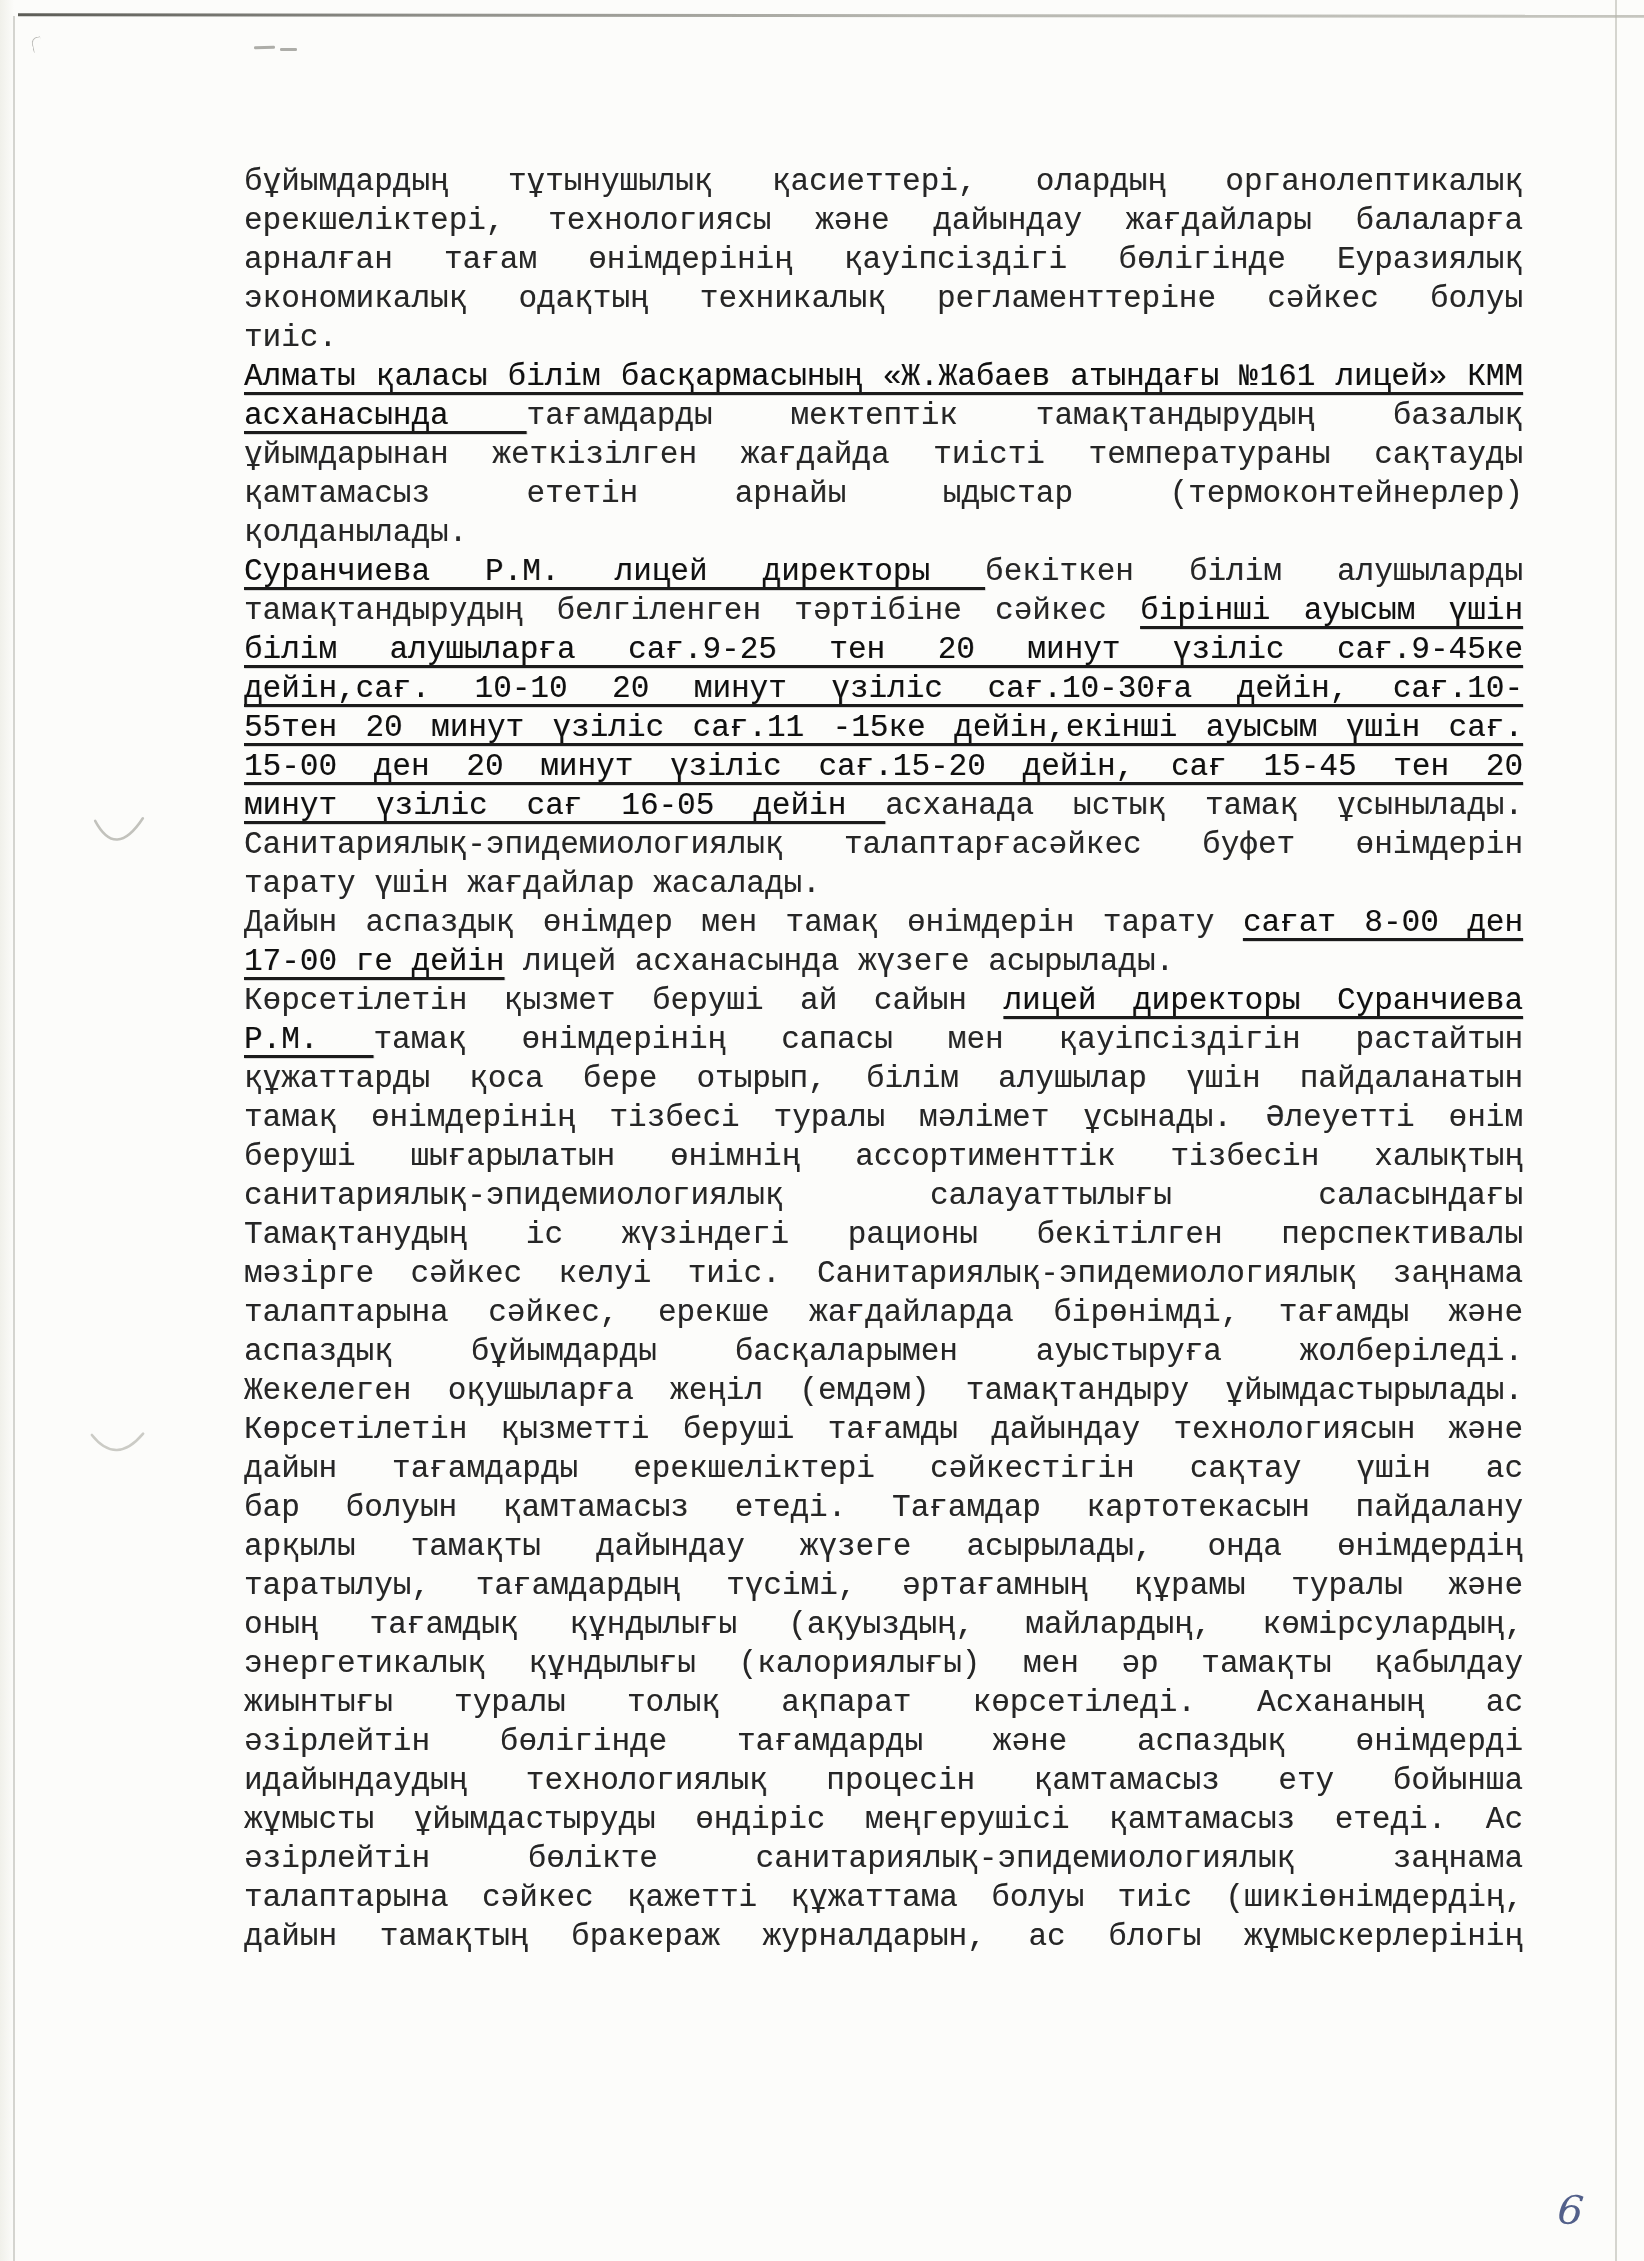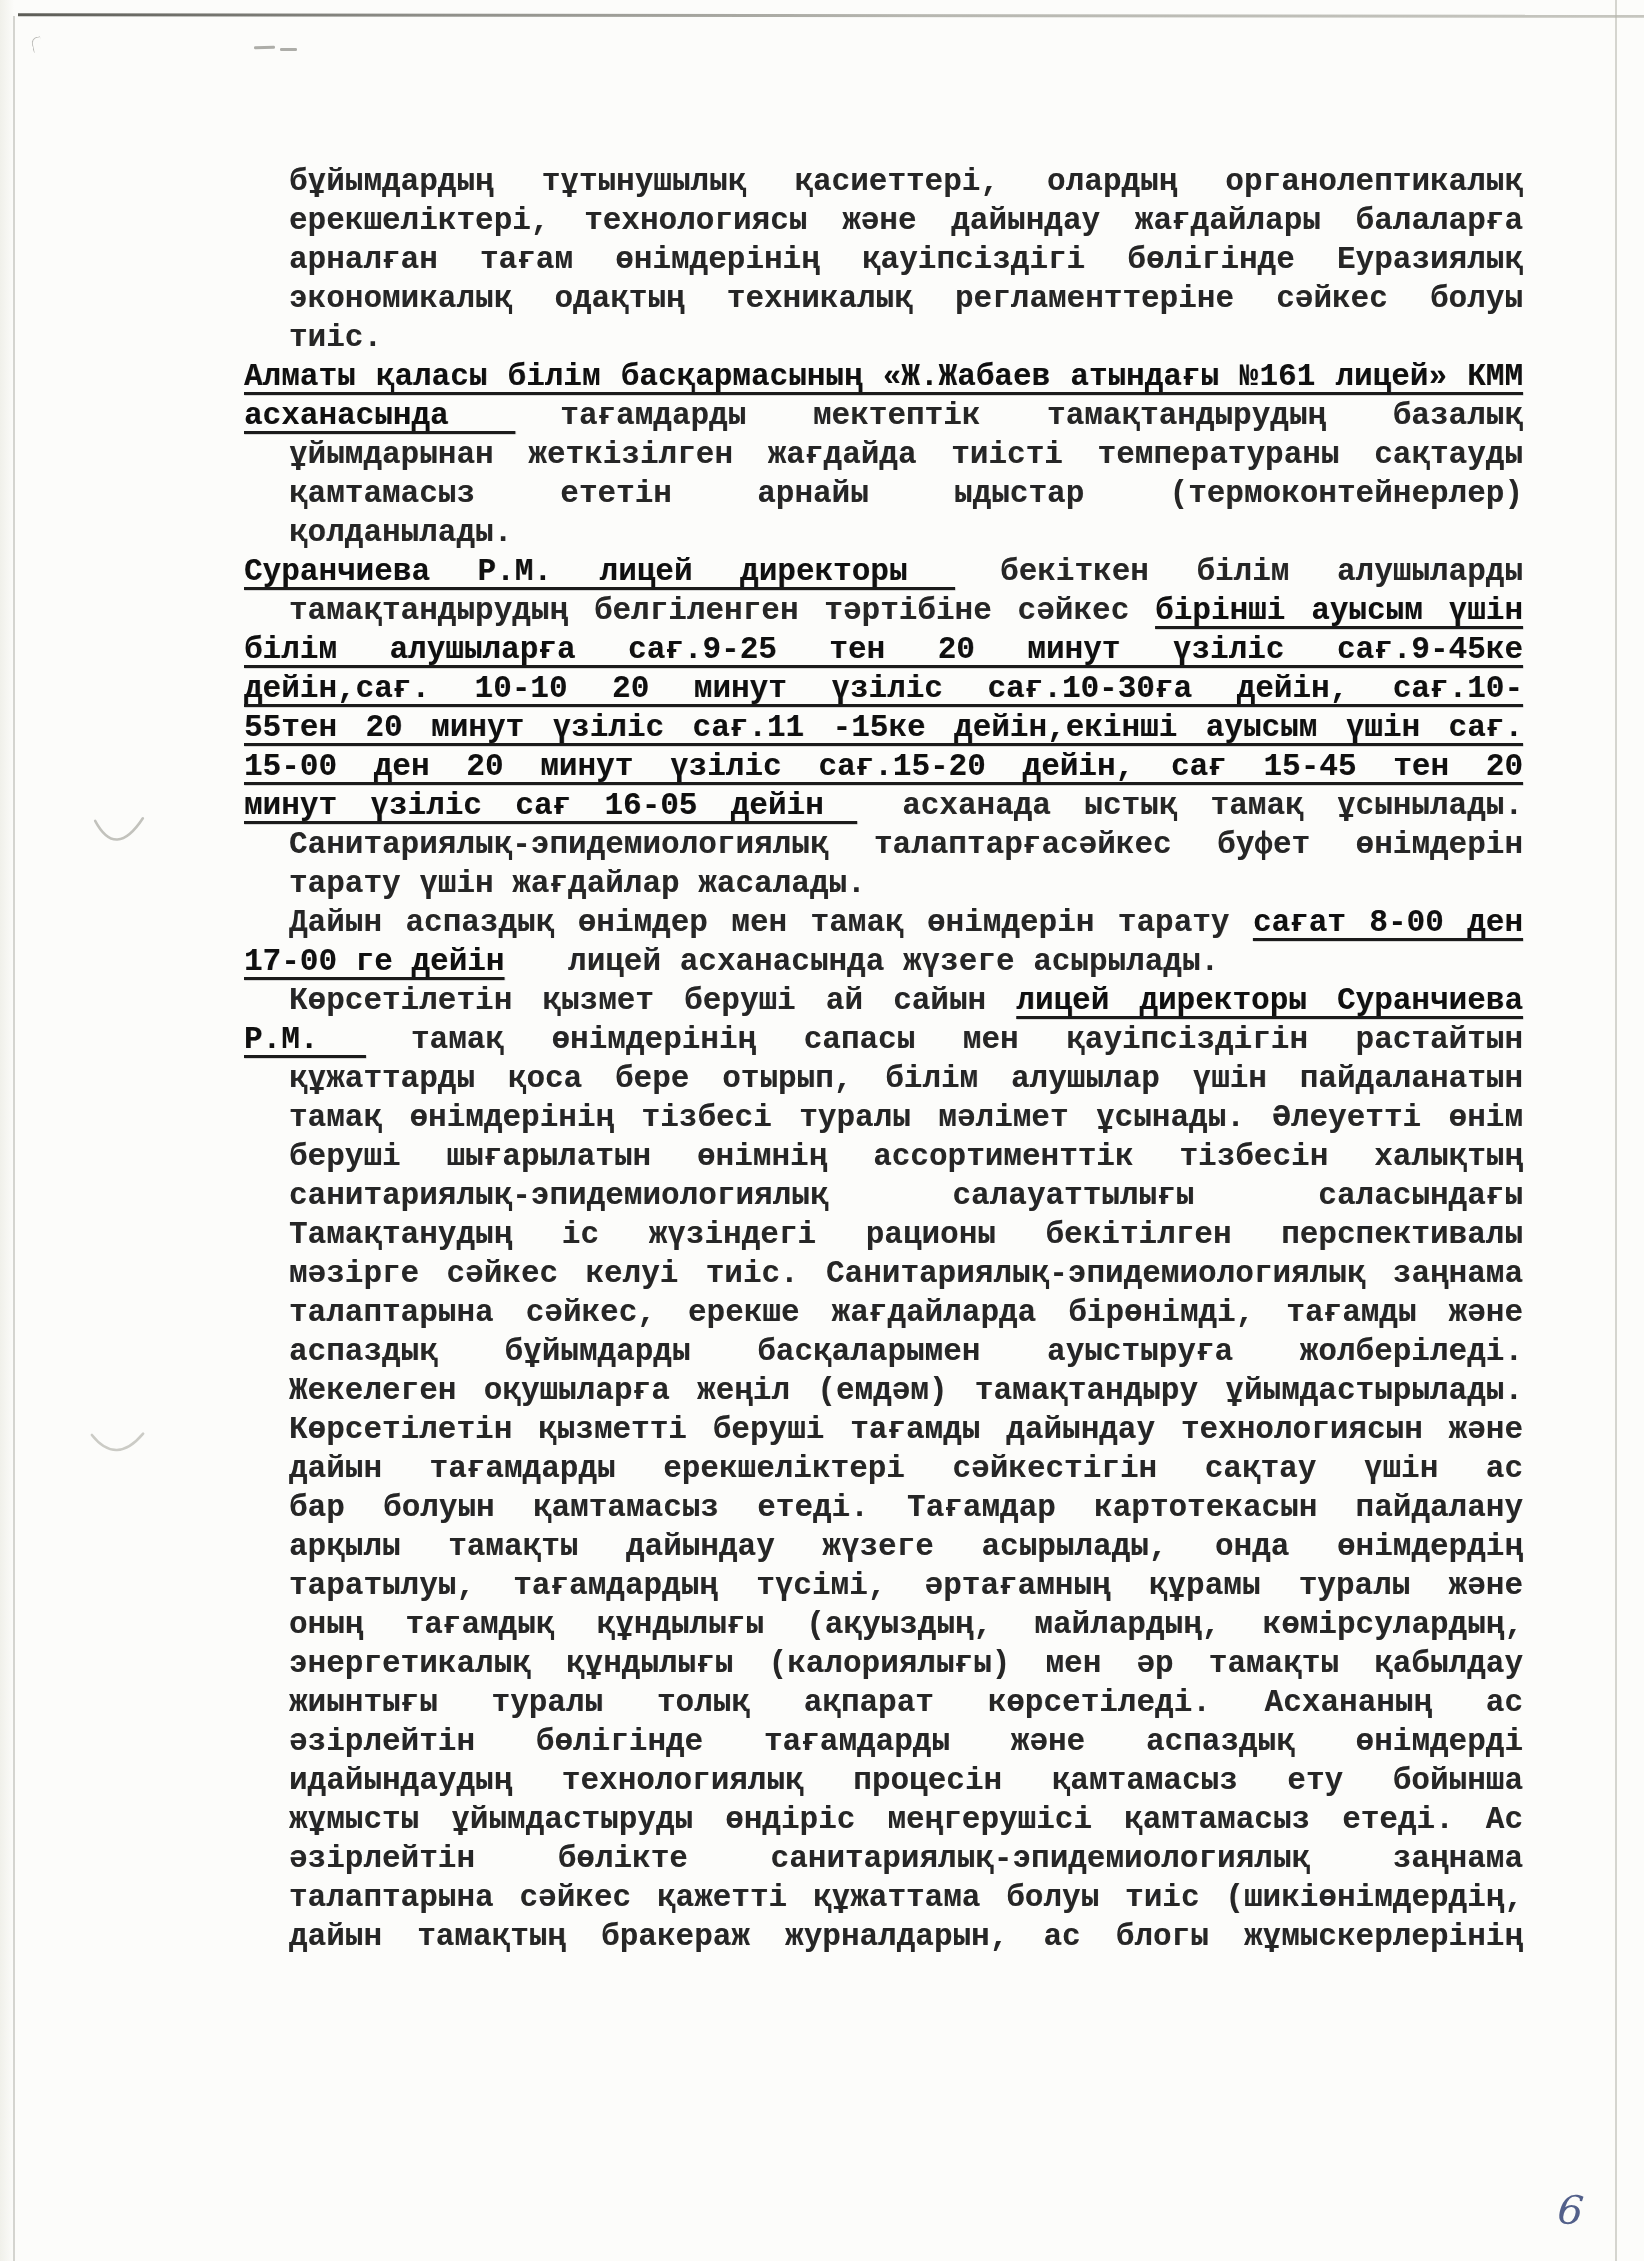--- a/index.html
+++ b/index.html
@@ -55,23 +55,23 @@
     height: 39px;
     line-height: 39px;
     font-size: 31px;
     letter-spacing: 0;
     text-align: justify;
     text-align-last: justify;
     white-space: normal;
     text-shadow: 0.3px 0.3px 0.5px rgba(45,45,45,0.35);
   }
   .line.last { text-align-last: left; }
-  .run-n { font-weight: bold; margin-left: 45px; }
+  .run-n { font-weight: normal; }
   .run-bu {
-    font-weight: bold;
+    font-weight: normal;
     color: #101010;
     text-decoration: underline;
     text-decoration-thickness: 3.2px;
     text-decoration-color: #1b1b1b;
     text-underline-offset: 7px;
     text-shadow: 0.4px 0.4px 0.5px rgba(20,20,20,0.4);
   }
   .page-number {
     position: absolute;
     left: 1558px; top: 2187px;

